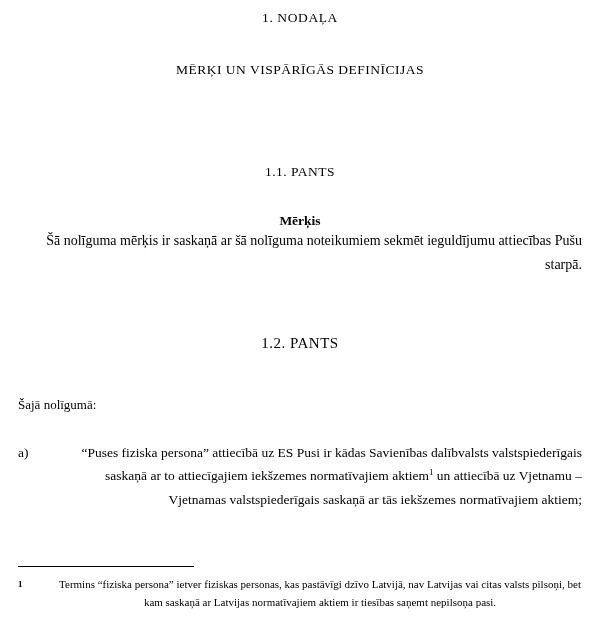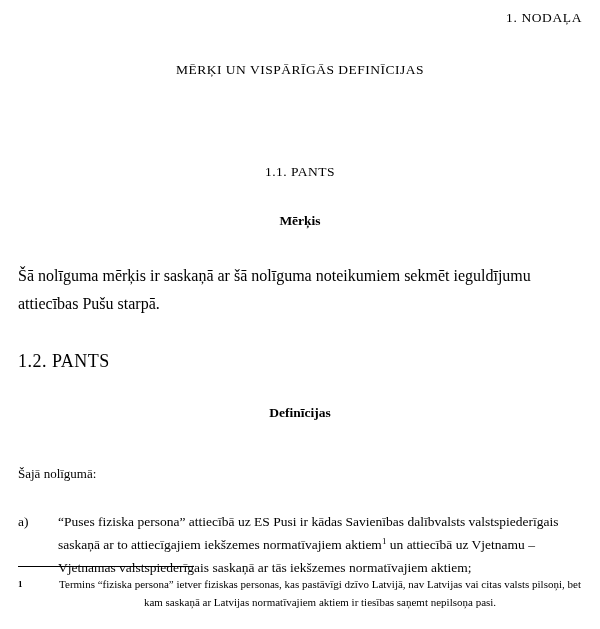--- a/index.html
+++ b/index.html
@@ -16,21 +16,21 @@
     overflow: hidden;
   }
   .page {
     width: 600px;
     height: 629px;
     box-sizing: border-box;
     padding: 0 18px;
     position: relative;
   }
   .chapter-heading {
-    text-align: right;
+    text-align: center;
     font-size: 13.5px;
     letter-spacing: 0.6px;
     margin-top: 10px;
   }
   .chapter-title {
     text-align: center;
     font-size: 13.5px;
     letter-spacing: 0.5px;
     margin-top: 36px;
     font-family: Liberation Serif, serif;
@@ -41,47 +41,47 @@
     letter-spacing: 0.5px;
     margin-top: 86px;
   }
   .article-subtitle {
     text-align: center;
     font-size: 13.5px;
     margin-top: 33px;
     font-weight: bold;
   }
   .body-par {
-    font-size: 16px;
+    font-size: 14px;
     line-height: 1.72;
-    text-align: left;
-    margin-top: 33px;
+    text-align: right;
   }
   .article-heading-2 {
-    font-size: 18px;
+    text-align: center;
+    font-size: 15px;
     letter-spacing: 0.5px;
-    margin-top: 34px;
+    margin-top: 58px;
   }
   .lead-in {
     font-size: 13px;
     margin-top: 45px;
   }
   .list-item {
     display: flex;
     margin-top: 28px;
     font-size: 13.5px;
     line-height: 1.72;
   }
   .list-marker {
     width: 40px;
     flex: 0 0 40px;
   }
   .list-text {
     flex: 1 1 auto;
-    text-align: left;
+    text-align: right;
   }
   sup.fn {
     font-size: 9px;
     vertical-align: super;
     line-height: 0;
   }
   .footnote-rule {
     position: absolute;
     left: 18px;
     top: 556px;
@@ -119,21 +119,20 @@
   <div class="chapter-title">MĒRĶI UN VISPĀRĪGĀS DEFINĪCIJAS</div>
 
   <div class="article-heading">1.1. PANTS</div>
 
   <div class="article-subtitle">Mērķis</div>
 
   <div class="body-par">Šā nolīguma mērķis ir saskaņā ar šā nolīguma noteikumiem sekmēt ieguldījumu attiecības Pušu starpā.</div>
 
   <div class="article-heading-2">1.2. PANTS</div>
 
-  <div class="article-subtitle">Definīcijas</div>
 
   <div class="lead-in">Šajā nolīgumā:</div>
 
   <div class="list-item">
     <div class="list-marker">a)</div>
     <div class="list-text"><span>“Puses fiziska persona” attiecībā uz ES Pusi ir kādas Savienības dalībvalsts valstspiederīgais saskaņā ar to attiecīgajiem iekšzemes normatīvajiem aktiem</span><sup class="fn">1</sup><span> un attiecībā uz Vjetnamu – Vjetnamas valstspiederīgais saskaņā ar tās iekšzemes normatīvajiem aktiem;</span></div>
   </div>
 
   <div class="footnote-rule"></div>
 

